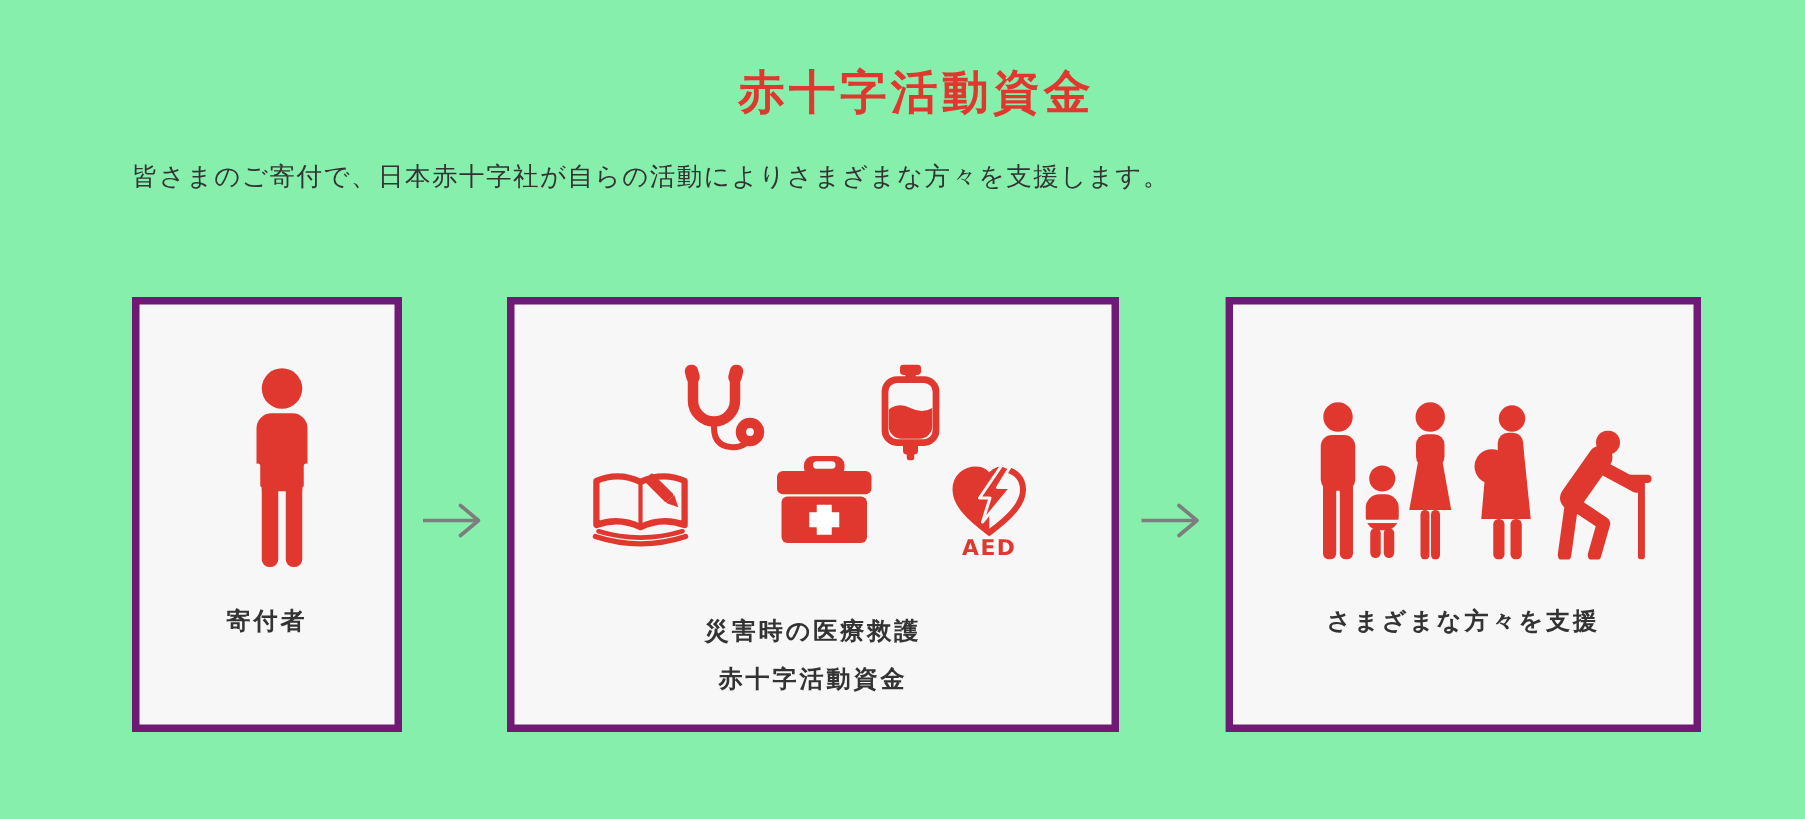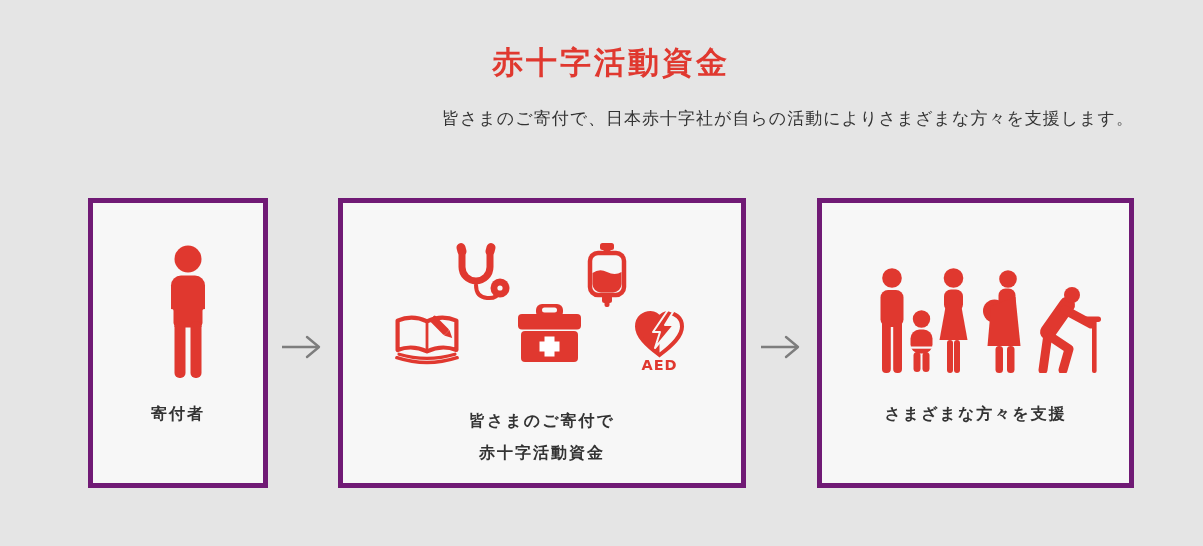--- a/index.html
+++ b/index.html
@@ -1,26 +1,26 @@
 <!DOCTYPE html>
 <html><head>
 <meta charset="utf-8">
 <style>
   html,body{margin:0;padding:0;background:#ffffff;}
   body{width:1203px;height:546px;font-family:"DejaVu Sans","Liberation Sans",sans-serif;overflow:hidden;}
-  .canvas{position:relative;width:1203px;height:546px;background:#e5e5e5;}
+  .canvas{position:relative;width:1203px;height:546px;background:#86efac;}
 
   .page-title{
     position:absolute;left:88px;top:44px;width:1046px;margin:0;
     text-align:center;font-size:31px;font-weight:bold;letter-spacing:3px;
     color:#e0382f;line-height:1.2;
   }
   .page-subtitle{
     position:absolute;left:88px;top:107px;width:1046px;margin:0;
-    text-align:right;font-size:17px;letter-spacing:1px;color:#333333;line-height:1.4;
+    text-align:left;font-size:17px;letter-spacing:1px;color:#333333;line-height:1.4;
   }
 
   .flow{position:absolute;left:88px;top:198px;display:flex;}
   .box{
     position:relative;height:290px;background:#f7f7f7;border:5px solid #701a75;
     box-sizing:border-box;
   }
   .box-donor{width:180px;}
   .box-activities{width:408px;}
   .box-recipients{width:317px;}
@@ -117,21 +117,21 @@
               <rect x="0" y="0" width="27.5" height="50"></rect>
             </clipPath>
           </defs>
         <path d="M27.5 46 C14 36 5 27 5 17.5 C5 8.5 12 4 18.5 4 C23 4 26 6.5 27.5 9.5 C29 6.5 32 4 36.5 4 C43 4 50 8.5 50 17.5 C50 27 41 36 27.5 46 Z" fill="#e0382f" clip-path="url(#heartLeft)"></path>
         <path d="M27.5 46 C14 36 5 27 5 17.5 C5 8.5 12 4 18.5 4 C23 4 26 6.5 27.5 9.5 C29 6.5 32 4 36.5 4 C43 4 50 8.5 50 17.5 C50 27 41 36 27.5 46 Z" fill="none" stroke="#e0382f" stroke-width="4"></path>
         <polygon points="36,1 21,23 28,23 23,39 42,16 33,16 41,3" fill="#e0382f" stroke="#f7f7f7" stroke-width="2" stroke-linejoin="round"></polygon>
         <text x="27.5" y="61" text-anchor="middle" font-size="14.5" font-weight="bold" letter-spacing="1" fill="#e0382f">AED</text>
       </svg>
 
       <div class="box-label two-line">
-        <div>皆さまのご寄付で</div>
+        <div>災害時の医療救護</div>
         <div>赤十字活動資金</div>
       </div>
     </div>
 
     <div class="arrow-gap arrow-gap-2">
       <svg width="44" height="26" viewBox="0 0 44 26">
         <path d="M1 13 H37" stroke="#7d7d7d" stroke-width="2.4" fill="none"></path>
         <path d="M26 3 L38 13 L26 23" stroke="#7d7d7d" stroke-width="2.4" fill="none" stroke-linecap="round" stroke-linejoin="round"></path>
       </svg>
     </div>

